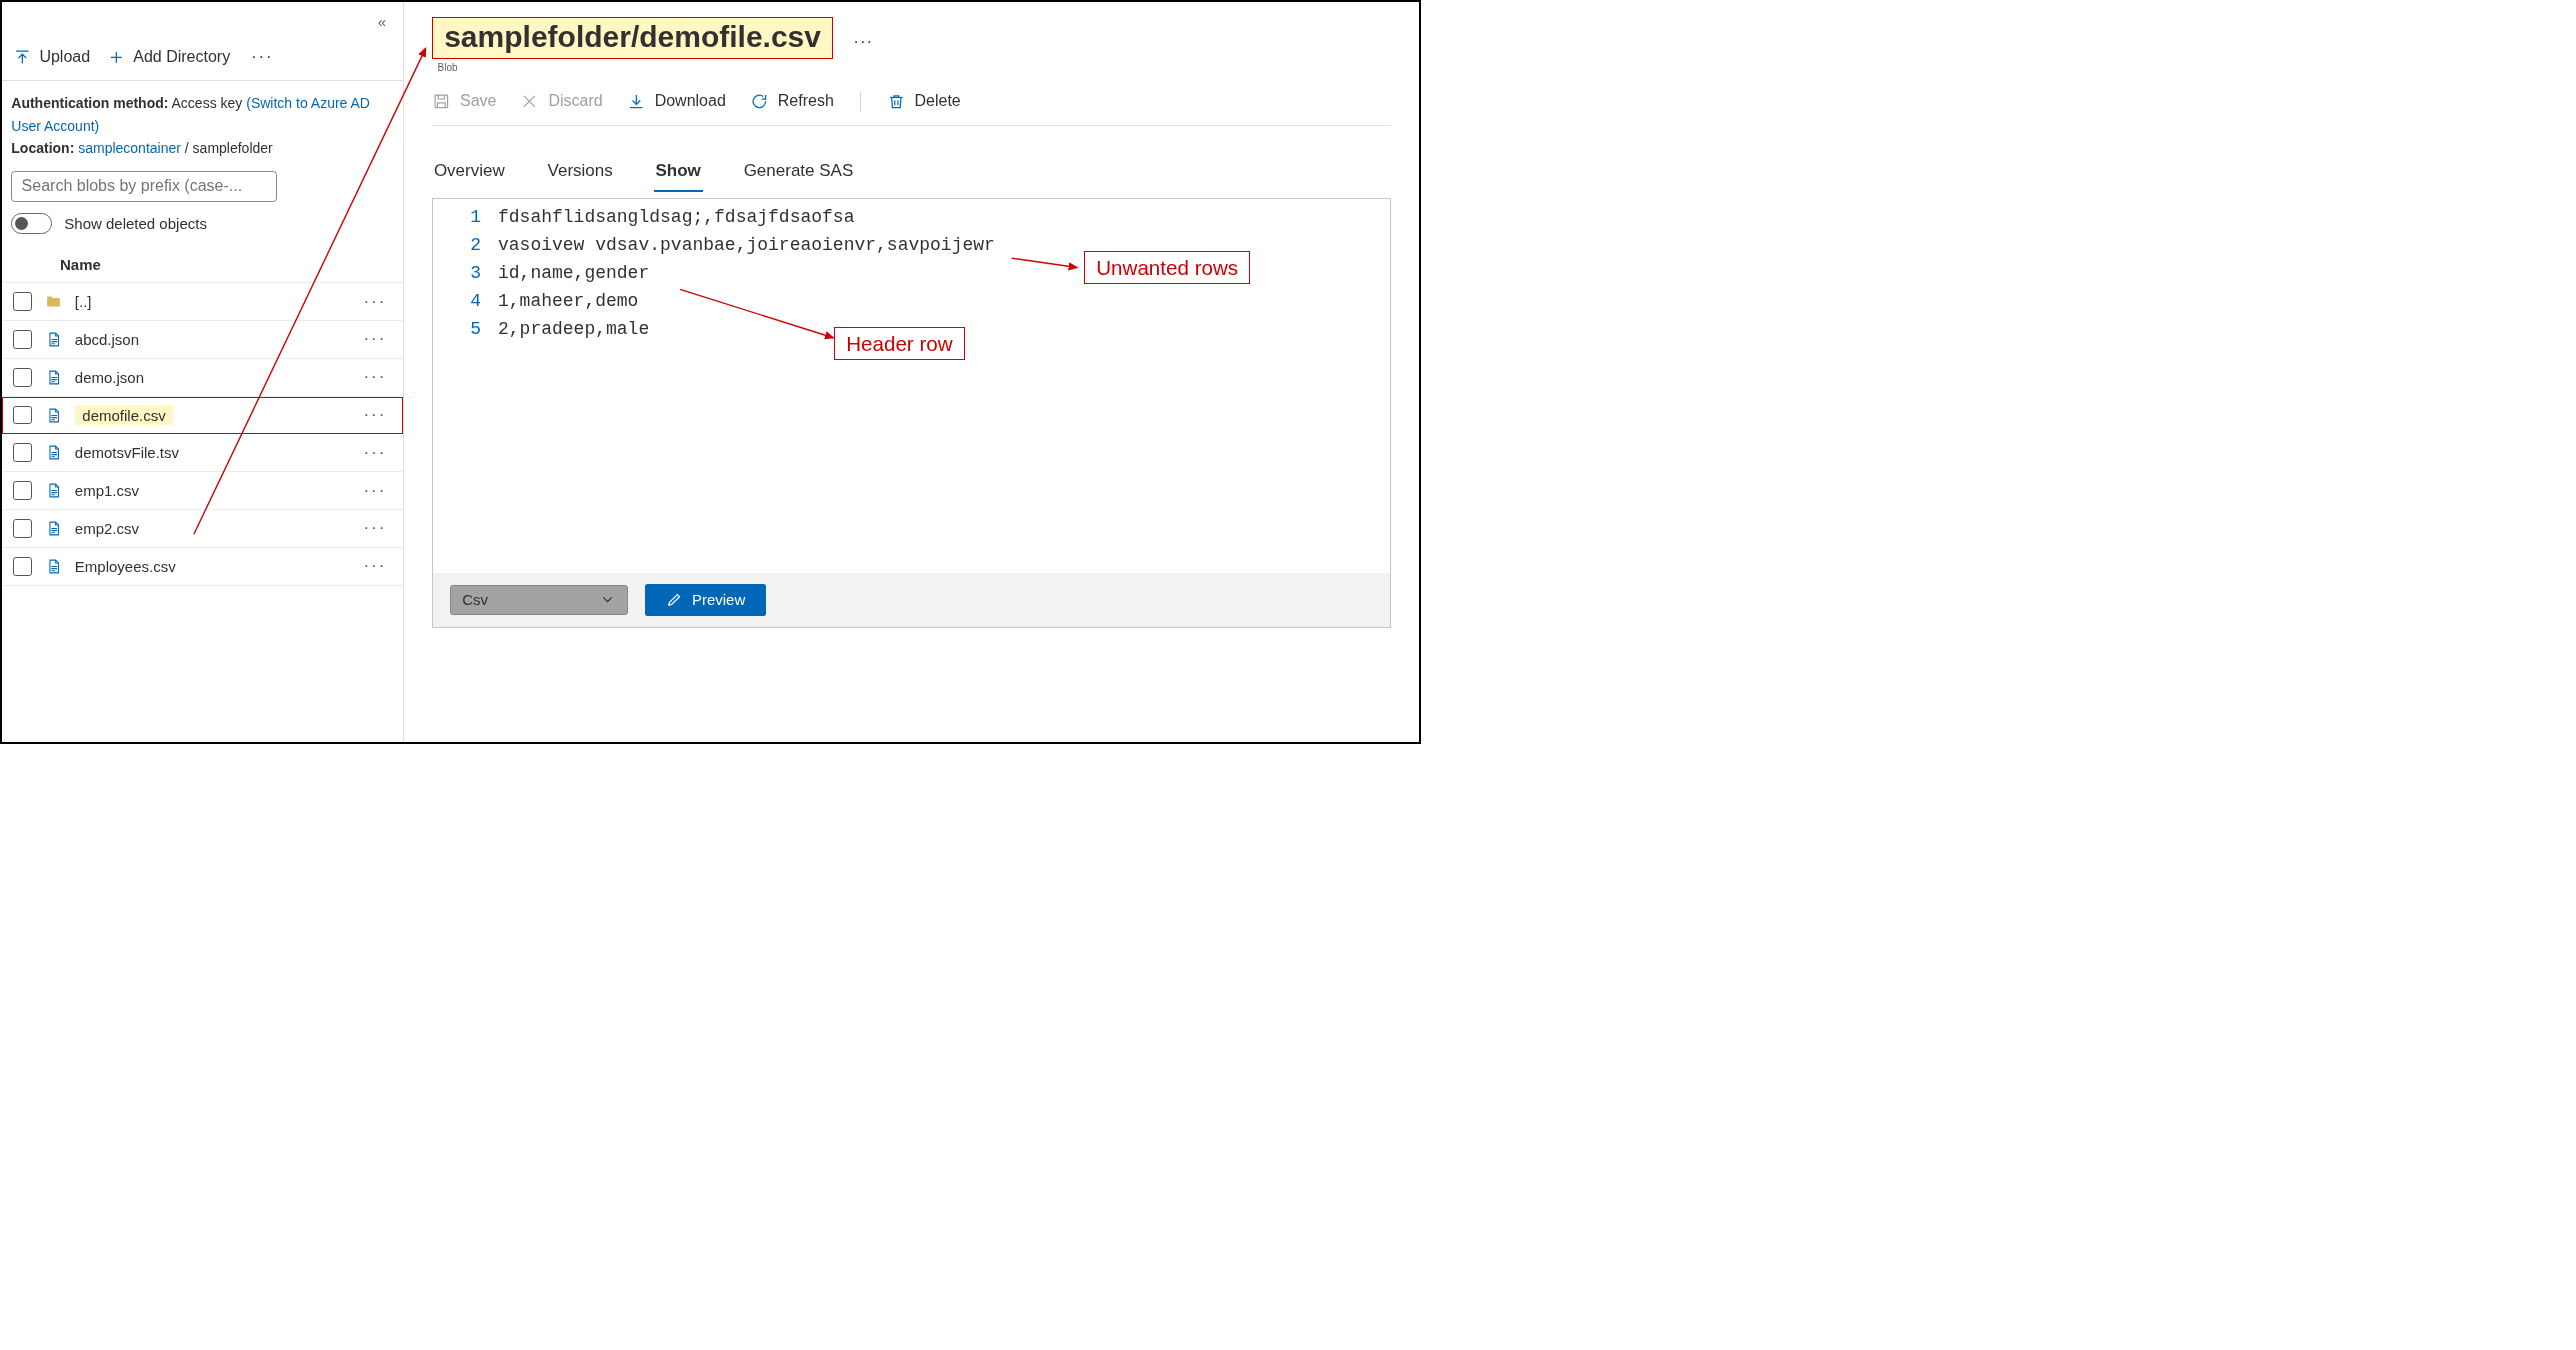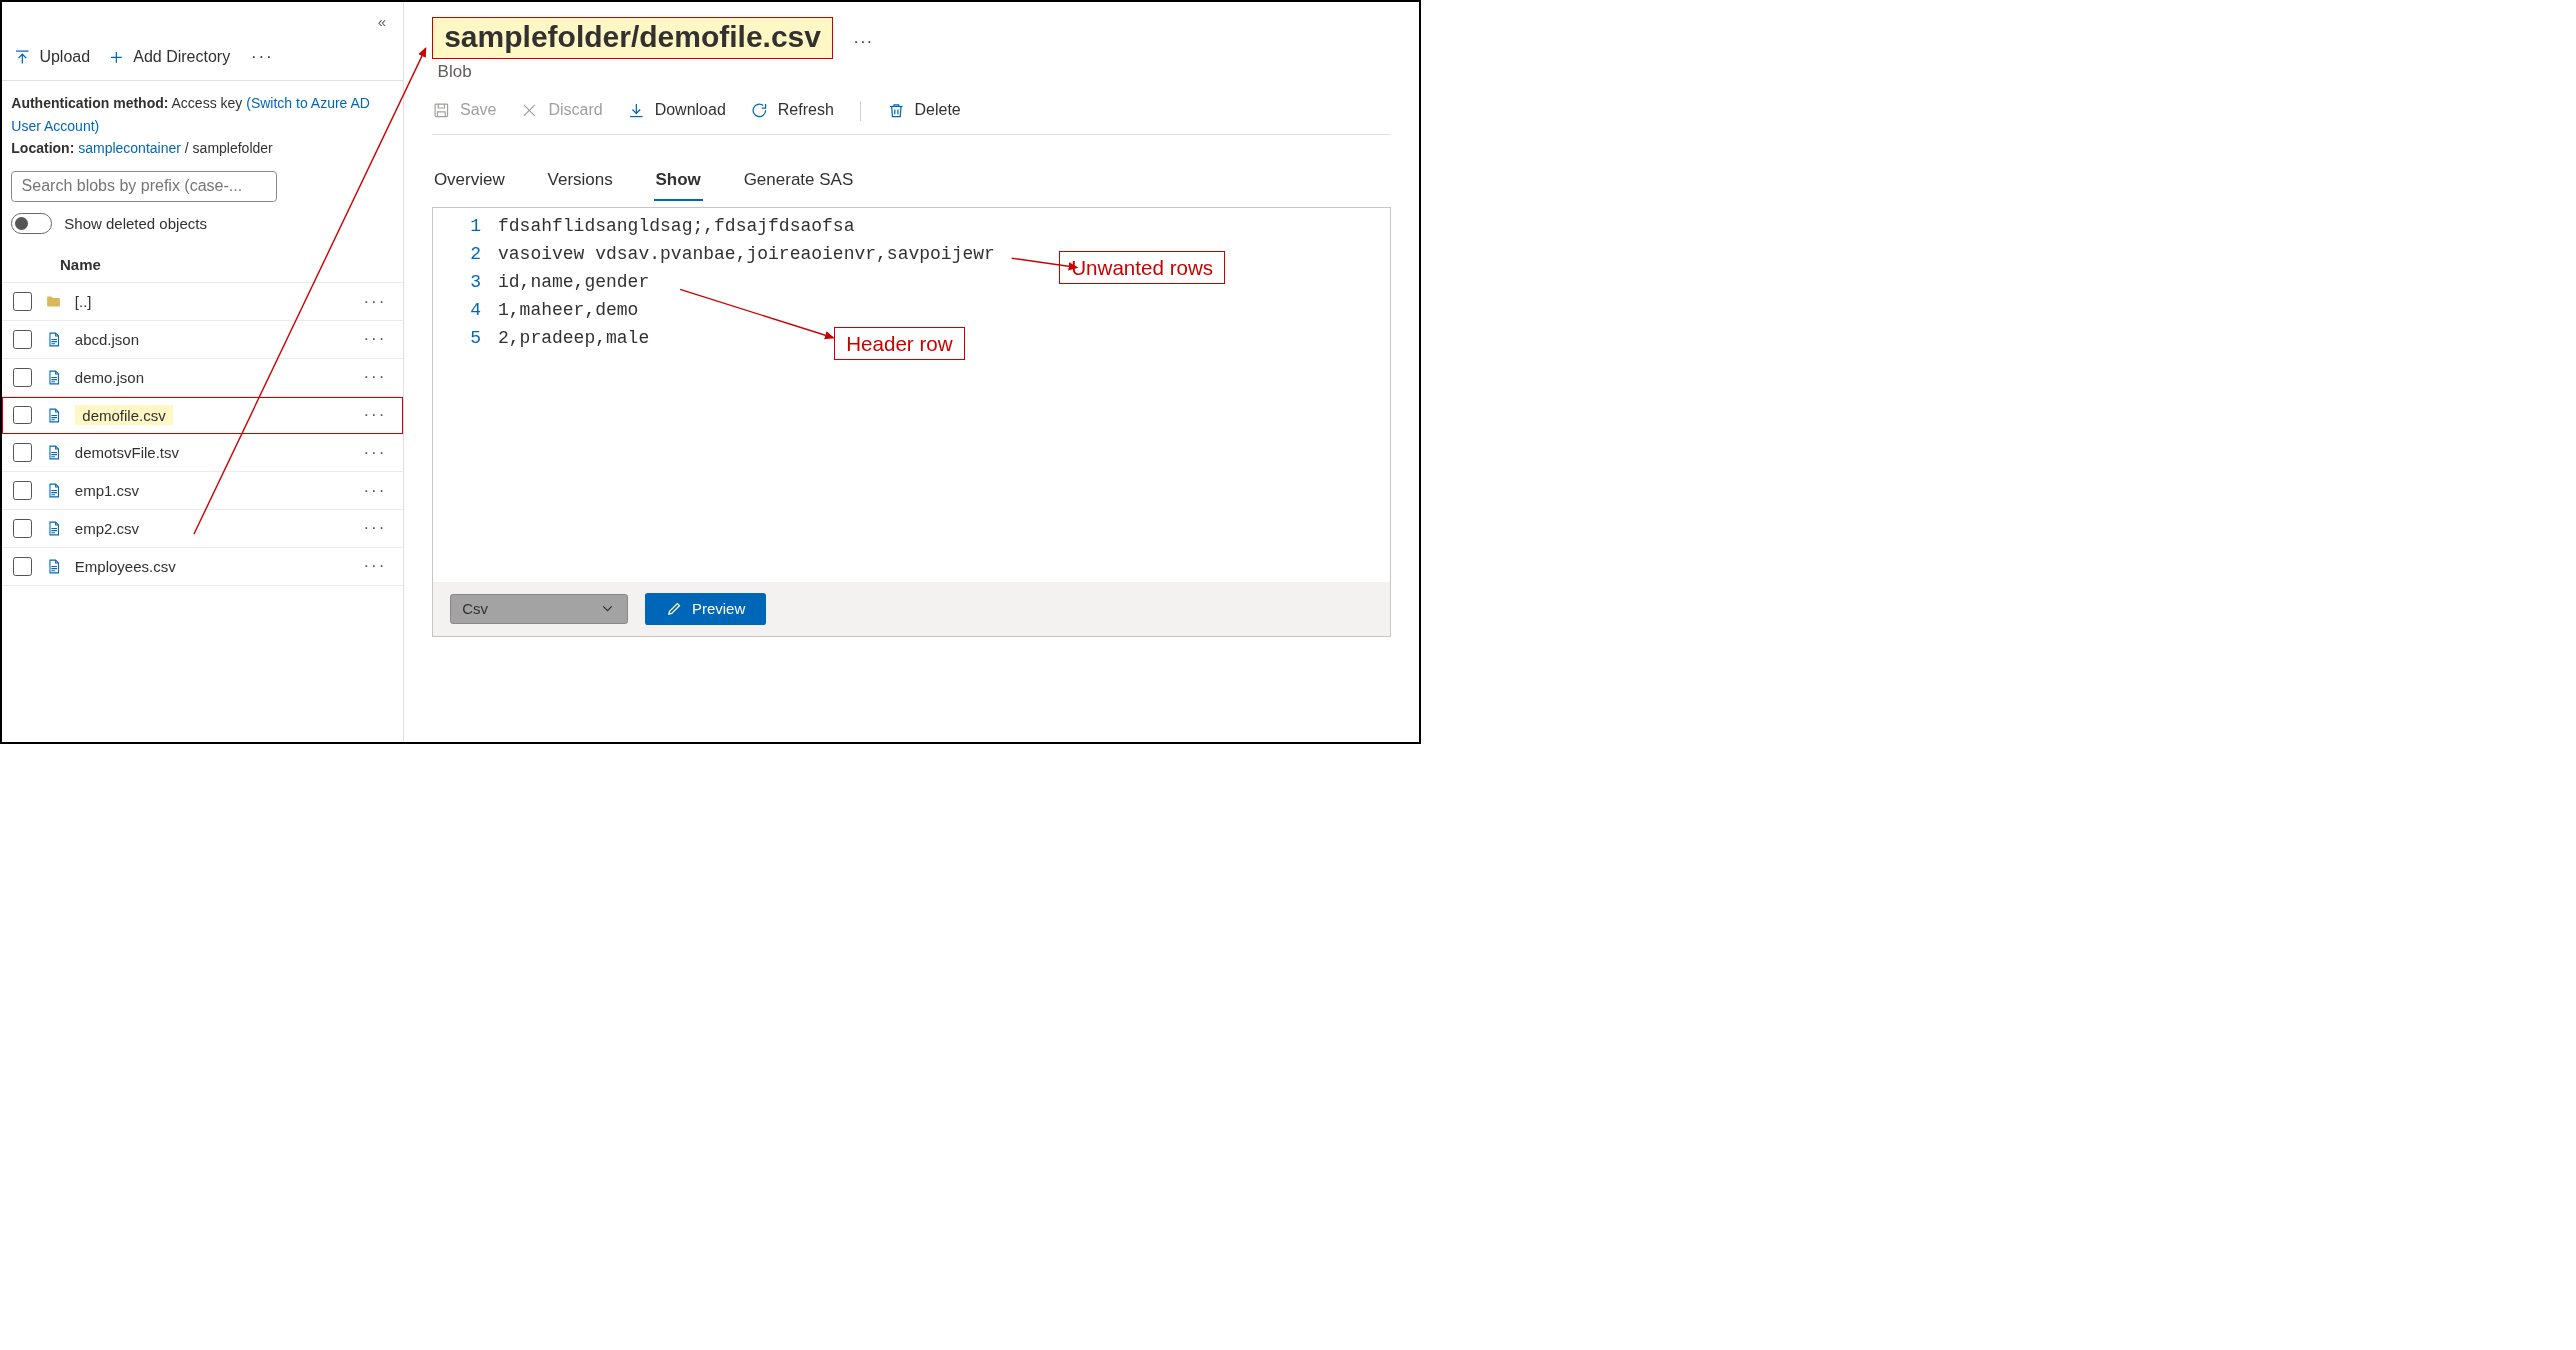--- a/index.html
+++ b/index.html
@@ -46,21 +46,21 @@
   .file-row .cb { width:18.7px; height:18.7px; border:1.4px solid #555; border-radius:2.8px; flex:none; }
   .file-row .icon { width:20.6px; flex:none; display:flex; align-items:center; justify-content:center; }
   .file-row .fname { flex:1; font-size:15px; }
   .file-row .rowmore { color:#555; font-size:17px; letter-spacing:1.9px; padding:0 5.6px; }
   .file-row.hl { outline:1.9px solid #c00; outline-offset:-1.9px; }
   .file-row.hl .fname-wrap { background:#fff8c5; padding:1.9px 7.5px; }
   .main { flex:1; padding: 7.5px 28px; position:relative; }
   .title-area { display:flex; align-items:center; gap:20.6px; margin-top:7.5px; }
   .title-box { border:1.9px solid #c00; background:#fff8c5; padding:1.9px 11.2px 3.7px; }
   .title-box .title { font-size:30px; font-weight:600; }
-  .subtitle { font-size:17px; color:#605e5c; margin:3.7px 0 13px 5.6px; }
+  .subtitle { font-size:10px; color:#605e5c; margin:3.7px 0 13px 5.6px; }
   .cmd-bar { display:flex; align-items:flex-start; gap:24px; font-size:16px; border-bottom:0.9px solid #e1dfdd; padding:5.6px 0 13px; }
   .cmd { display:flex; align-items:center; gap:9.3px; cursor:pointer; }
   .cmd.disabled { color:#a19f9d; cursor:default; }
   .cmd-sep { width:0.9px; height:20.6px; background:#d2d0ce; margin:0 1.9px; }
   .tabs { display:flex; gap:39px; font-size:17px; padding:15px 0 0;margin-top:16px; }
   .tab { padding:3.7px 1.9px 9.3px; cursor:pointer; }
   .tab.active { font-weight:600; border-bottom:2.8px solid #0067b8; }
   .editor-shell { margin-top:5.6px; border:0.9px solid #c8c6c4; height:430px; display:flex; flex-direction:column; background:#fff; }
   .editor { flex:1; display:flex; font-family:"Consolas","Courier New",monospace; font-size:18px; line-height:28px; padding-top:3.7px; }
   .gutter { width:65px; text-align:right; color:#0067b8; padding-right:17px; user-select:none; }
@@ -310,21 +310,21 @@
         </div>
         <button class="preview-btn">
           <svg class="i2" viewBox="0 0 24 24" fill="none" stroke="#fff" stroke-width="1.8">
               <path d="M4 20l4-1 11-11-3-3L5 16l-1 4z"></path>
             </svg>
           <span>Preview</span>
         </button>
       </div>
     </div>
 
-    <div class="annot" style="left:655px; top:249px;">Unwanted rows</div>
+    <div class="annot" style="left:680px; top:249px;">Unwanted rows</div>
     <div class="annot" style="left:430px; top:325px;">Header row</div>
 
     <svg class="arrow" style="left:-229px; top:37px; width:262px; height:514px;" viewBox="0 0 280 550" width="262" height="514">
       <defs>
           <marker id="ah1" markerWidth="8" markerHeight="8" refX="6" refY="3" orient="auto">
             <path d="M0,0 L7,3 L0,6 z" fill="#c00"></path>
           </marker>
         </defs>
       <line x1="20" y1="530" x2="268" y2="10" stroke="#c00" stroke-width="1.5" marker-end="url(#ah1)"></line>
     </svg>

